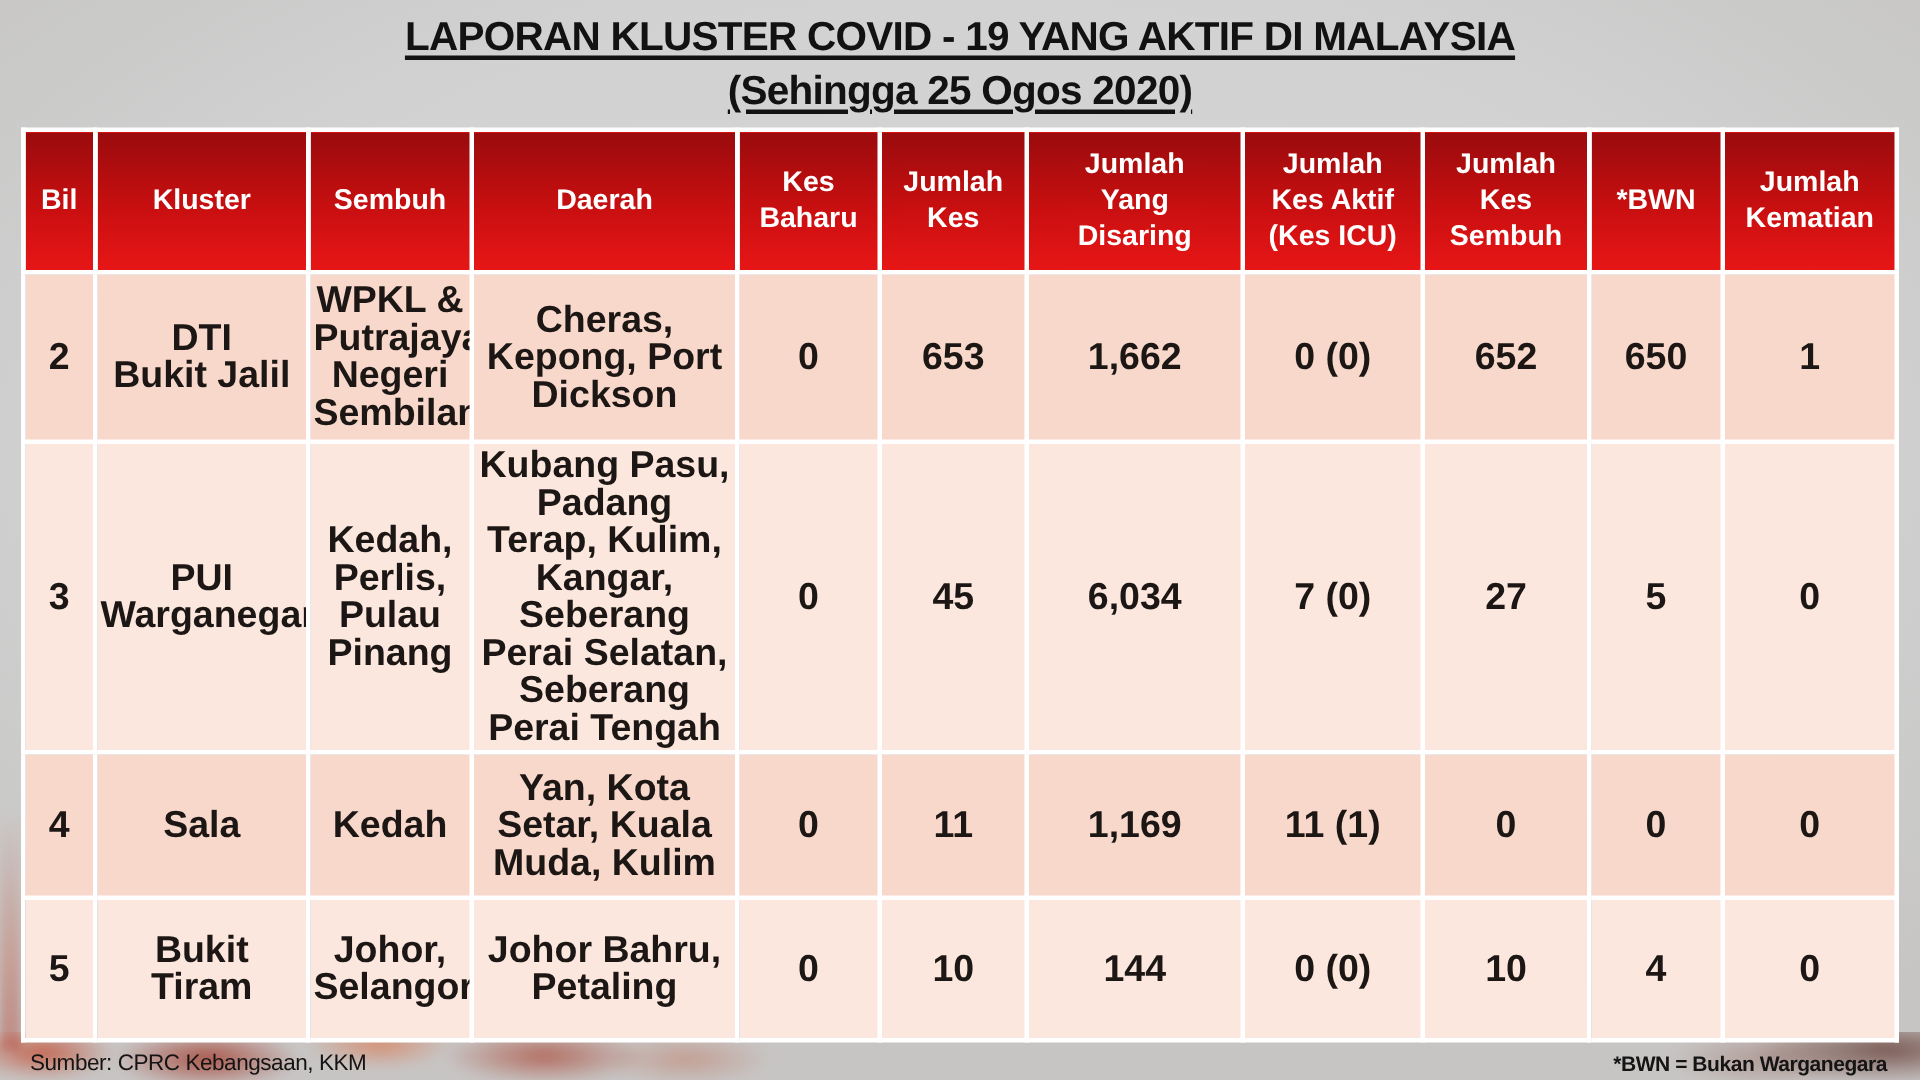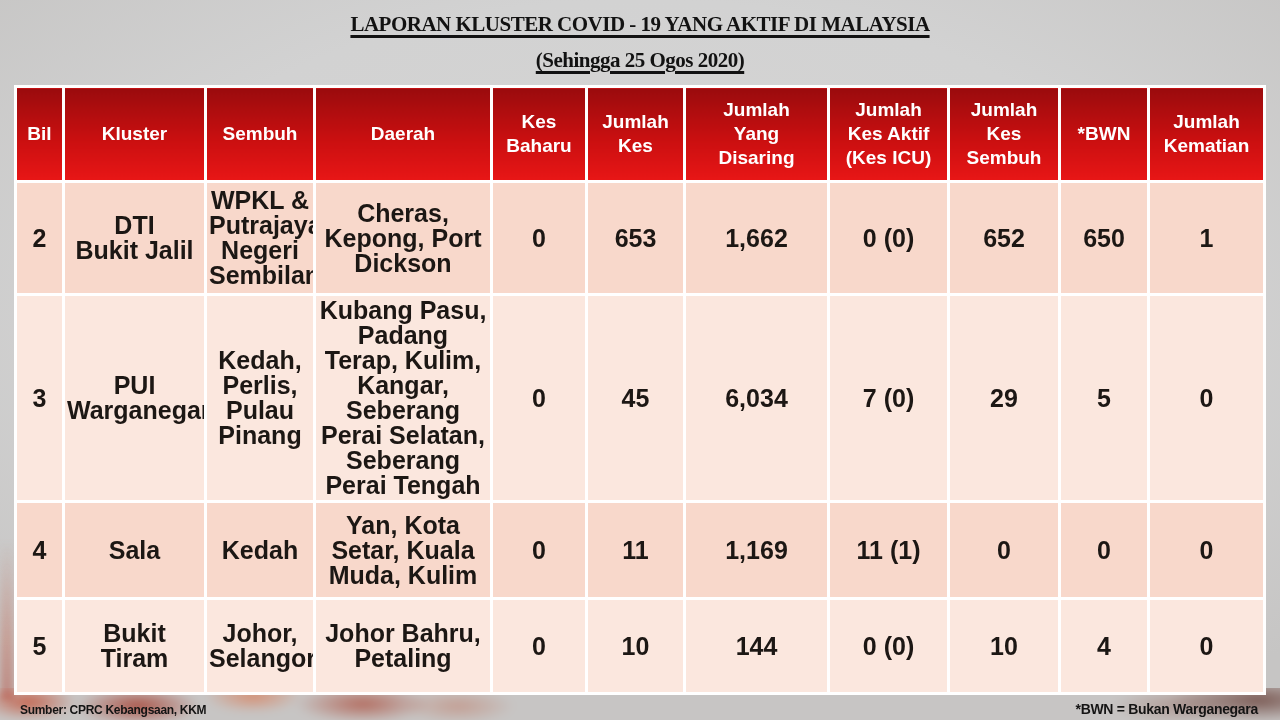--- a/index.html
+++ b/index.html
@@ -44,25 +44,24 @@
     position:absolute;left:0;top:540px;width:14px;height:160px;
     background:linear-gradient(180deg, rgba(200,100,80,0) 0%, rgba(198,96,74,.35) 60%, rgba(180,70,55,.45) 100%);
     filter:blur(3px);
   }
   .title-block{
     position:absolute;top:6px;left:0;width:1280px;text-align:center;
     color:#121212;font-weight:700;letter-spacing:-0.5px;
   }
   .title-block .line{
     display:inline-block;
-    font-size:21px;line-height:36px;
+    font-size:27px;line-height:36px;
     text-decoration:underline;
     text-decoration-thickness:3px;
     text-underline-offset:4px;
-    font-family:Liberation Serif, serif;
   }
   table.cluster{
     position:absolute;left:14px;top:85px;
     width:1249px;height:607px;
     border-collapse:collapse;table-layout:fixed;
   }
   table.cluster th, table.cluster td{
     border:3px solid var(--border-white,#fff);
     text-align:center;vertical-align:middle;
     font-weight:700;
@@ -82,21 +81,21 @@
   }
   table.cluster thead tr{height:95px;}
   table.cluster tbody tr:nth-child(1){height:113px;}
   table.cluster tbody tr:nth-child(2){height:207px;}
   table.cluster tbody tr:nth-child(3){height:97px;}
   table.cluster tbody tr:nth-child(4){height:95px;}
   table.cluster tbody tr.row-dark td{background:var(--row-pink-dark,#f8d8cb);}
   table.cluster tbody tr.row-light td{background:var(--row-pink-light,#fbe7de);}
   .footer-left{
     position:absolute;left:20px;bottom:3px;
-    font-size:12px;font-weight:700;color:#141414;letter-spacing:-0.3px;
+    font-size:15px;font-weight:400;color:#141414;letter-spacing:-0.3px;
   }
   .footer-right{
     position:absolute;right:22px;bottom:3px;
     font-size:14px;font-weight:700;color:#141414;letter-spacing:-0.3px;
   }
 </style>
 </head>
 <body>
 
 <div class="slide">
@@ -165,21 +164,21 @@
         <tr class="row-light">
           <td>3</td>
           <td>PUI
 Warganegara</td>
           <td>Kedah, Perlis, Pulau Pinang</td>
           <td>Kubang Pasu, Padang Terap, Kulim, Kangar, Seberang Perai Selatan, Seberang Perai Tengah</td>
           <td>0</td>
           <td>45</td>
           <td>6,034</td>
           <td>7 (0)</td>
-          <td>29</td>
+          <td>27</td>
           <td>5</td>
           <td>0</td>
         </tr>
         <tr class="row-dark">
           <td>4</td>
           <td>Sala</td>
           <td>Kedah</td>
           <td>Yan, Kota Setar, Kuala Muda, Kulim</td>
           <td>0</td>
           <td>11</td>

